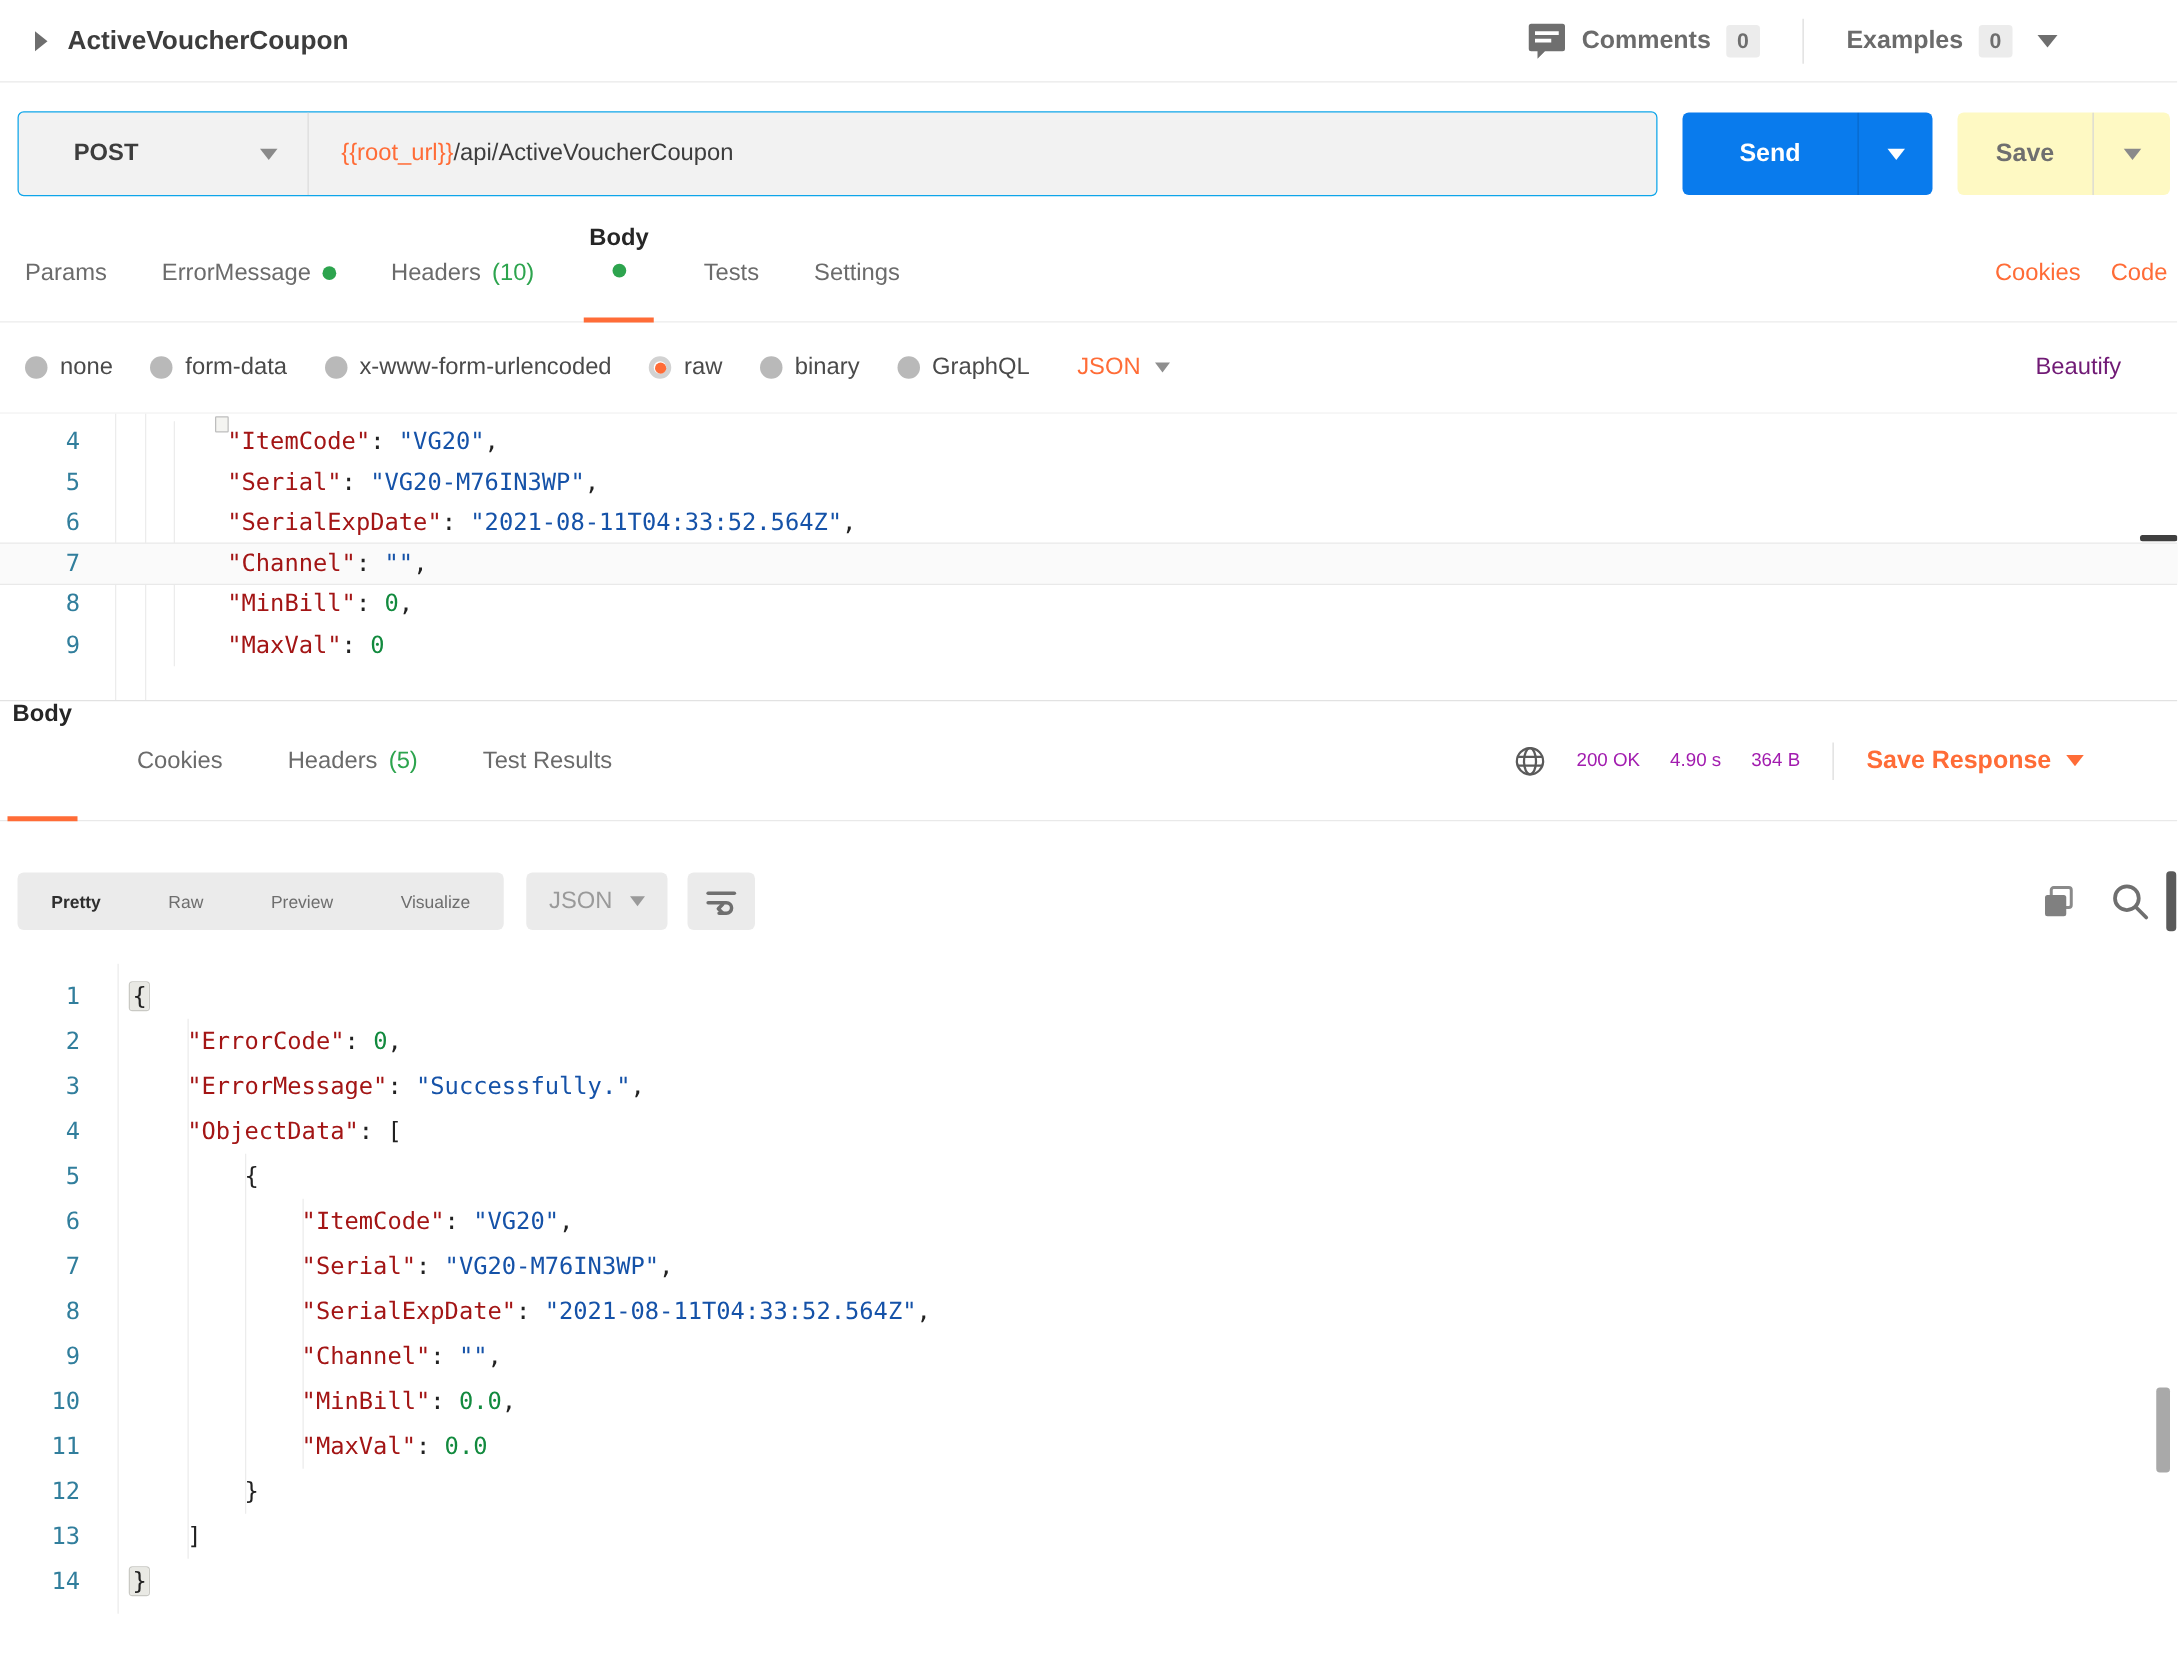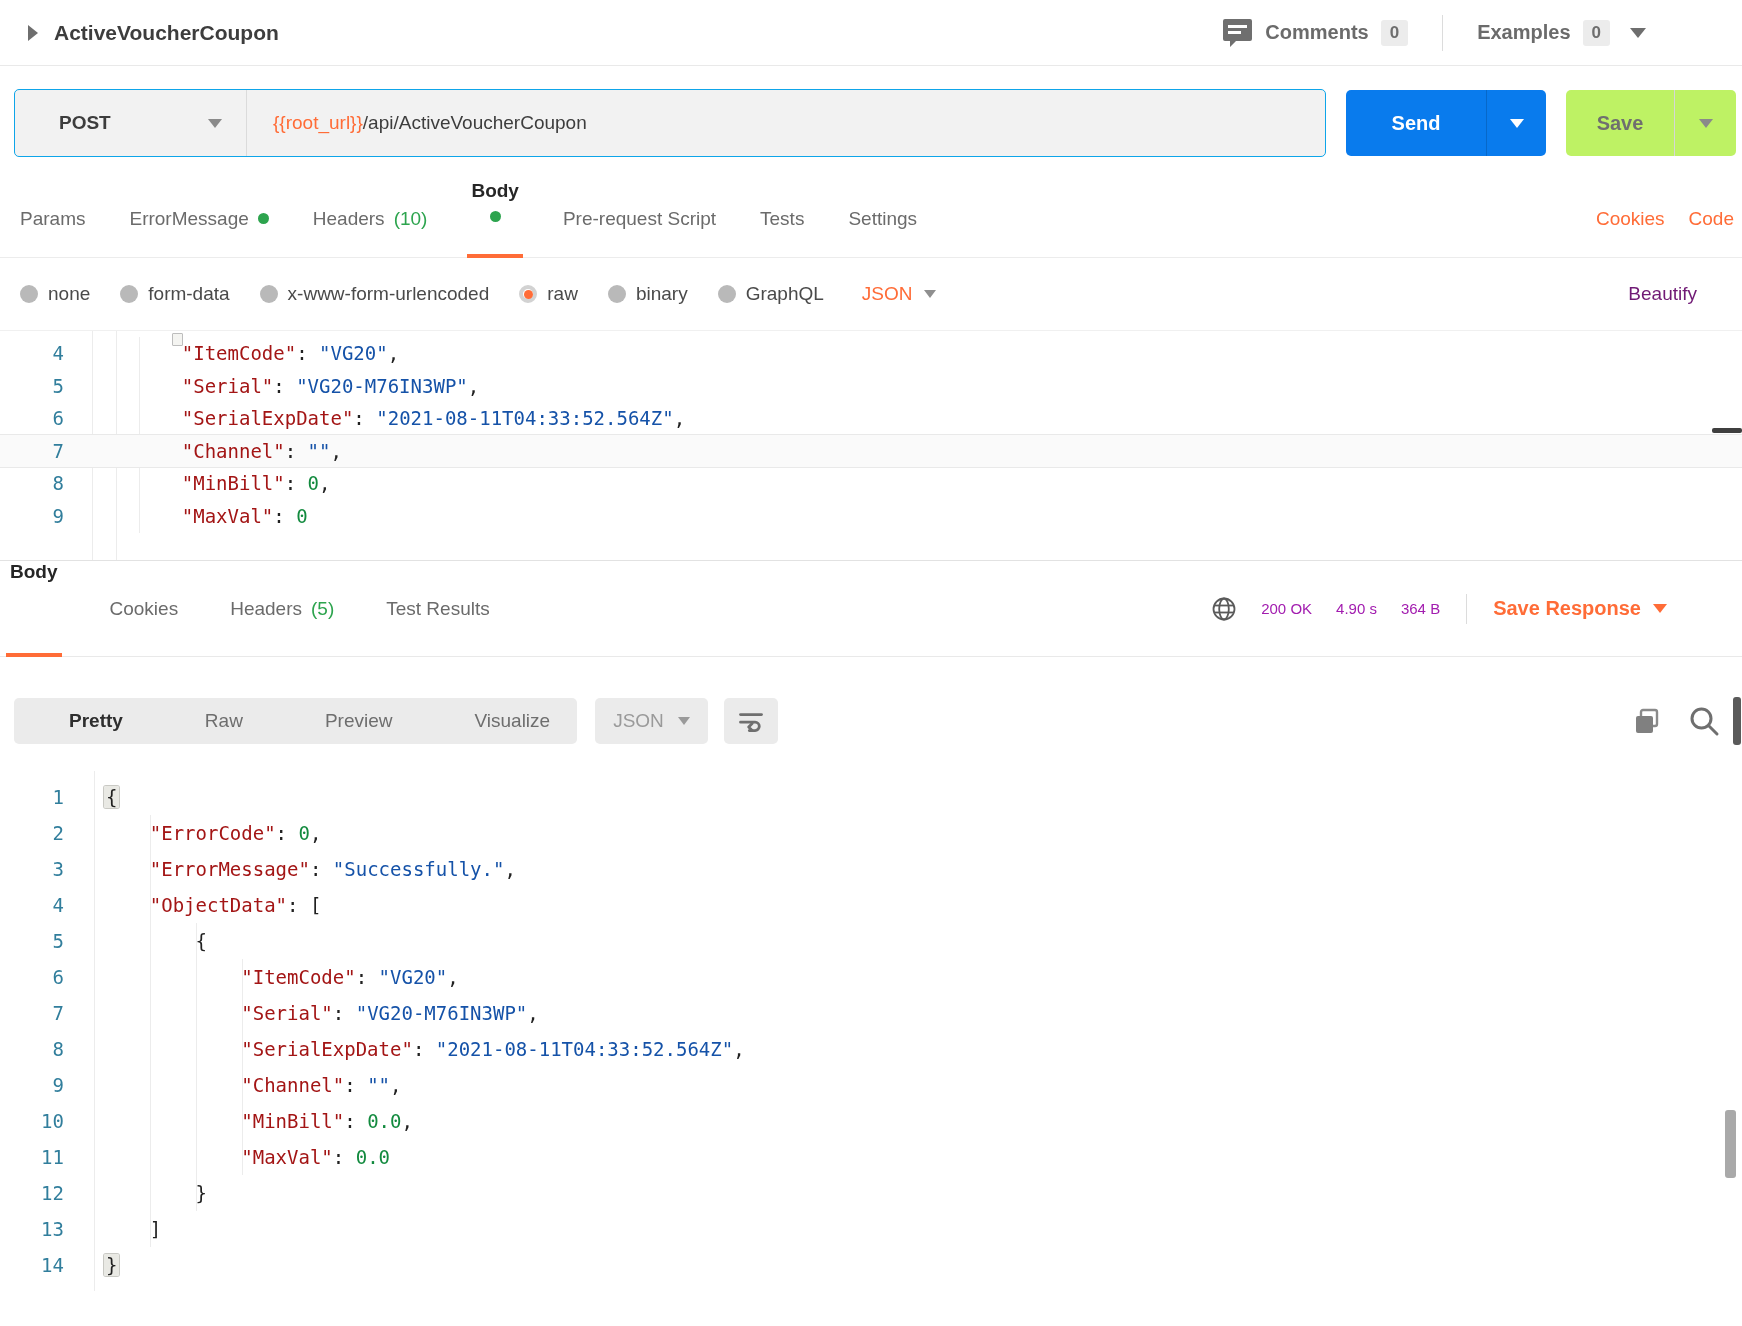--- a/index.html
+++ b/index.html
@@ -24,21 +24,21 @@
   .method-label { font-size:19px; font-weight:600; color:#3d3d3d; }
   .method .caret-sm { margin-left:auto; }
   .caret-sm { width:0; height:0; border-left:7px solid transparent; border-right:7px solid transparent; border-top:9px solid #8a8a8a; }
   .url { flex:1; display:flex; align-items:center; padding:0 20px 0 26px; font-size:19px; }
   .url-var { color:#ff6c37; }
   .url-path { color:#3d3d3d; }
   .send { margin-left:20px; width:200px; height:66px; background:#097bed; border-radius:5px; display:flex; overflow:hidden; cursor:pointer; }
   .send-main { flex:1; display:flex; align-items:center; justify-content:center; color:#fff; font-size:20px; font-weight:600; }
   .send-caret { width:60px; display:flex; align-items:center; justify-content:center; border-left:1px solid rgba(0,0,0,0.15); }
   .send-caret .c { width:0;height:0;border-left:7px solid transparent;border-right:7px solid transparent;border-top:9px solid #fff; }
-  .save { margin-left:20px; width:170px; height:66px; background:#bef264; border-radius:5px; display:flex; overflow:hidden; cursor:pointer; }
+  .save { margin-left:20px; width:170px; height:66px; background:#fef9c3; border-radius:5px; display:flex; overflow:hidden; cursor:pointer; }
   .save-main { flex:1; display:flex; align-items:center; justify-content:center; color:#6f6f6f; font-size:20px; font-weight:600; }
   .save-caret { width:62px; display:flex; align-items:center; justify-content:center; border-left:1px solid #d6d6d6; }
   .save-caret .c { width:0;height:0;border-left:7px solid transparent;border-right:7px solid transparent;border-top:9px solid #8a8a8a; }
   
   .reqtabs { height:78px; display:flex; align-items:center; gap:44px; padding:0 8px 0 20px; border-bottom:1px solid #ececec; font-size:19px; color:#6b6b6b; }
   .tab { position:relative; height:78px; display:flex; align-items:center; gap:9px; cursor:pointer; white-space:nowrap; }
   .tab.active { color:#262626; font-weight:600;flex-direction:column; }
   .tab.active::after { content:""; position:absolute; left:-4px; right:-4px; bottom:0; height:4px; background:#ff6c37; }
   .dot { width:11px; height:11px; border-radius:50%; background:#2da44e; }
   .grn { color:#2da44e; }
@@ -73,21 +73,21 @@
   .restabs { height:96px; display:flex; align-items:center; gap:52px; padding:0 75px 0 10px; border-bottom:1px solid #e9e9e9; font-size:19px; color:#6b6b6b; }
   .restabs .tab { height:96px; }
   .res-meta { margin-left:auto; display:flex; align-items:center; gap:24px; }
   .meta-grn { color:#a21caf; font-size:15px; }
   .meta-div { width:1px; height:30px; background:#dcdcdc; margin:0 2px; }
   .saveresp { display:flex; align-items:center; gap:12px; color:#ff6c37; font-size:20px; font-weight:600; cursor:pointer; }
   .saveresp .c { width:0;height:0;border-left:7px solid transparent;border-right:7px solid transparent;border-top:9px solid #ff6c37; }
   
   .restool { height:114px; display:flex; align-items:center; padding:40px 22px 27px 14px; }
   .seg { display:flex; background:#ebebeb; border-radius:5px; height:46px; align-items:center; }
-  .seg-item { padding:0 27px; font-size:19px; color:#6e6e6e; line-height:46px; cursor:pointer;margin-left:28px; }
+  .seg-item { padding:0 27px; font-size:14px; color:#6e6e6e; line-height:46px; cursor:pointer; }
   .seg-item.active { color:#2e2e2e; font-weight:600; }
   .tool-json { margin-left:18px; height:46px; background:#ebebeb; border-radius:5px; display:flex; align-items:center; gap:14px; padding:0 18px; color:#9a9a9a; font-size:19px; cursor:pointer; }
   .tool-json .c { width:0;height:0;border-left:6px solid transparent;border-right:6px solid transparent;border-top:8px solid #9a9a9a; }
   .tool-wrap { margin-left:16px; width:54px; height:46px; background:#ebebeb; border-radius:5px; display:flex; align-items:center; justify-content:center; cursor:pointer; }
   .tool-right { margin-left:auto; display:flex; align-items:center; gap:26px; }
   .icon-btn { cursor:pointer; display:flex; align-items:center; }
   
   .req-scroll { position:absolute; left:1712px; top:428px; width:30px; height:5px; background:#3f3f3f; border-radius:2px; }
   .res-scroll-top { position:absolute; left:1733px; top:697px; width:8px; height:48px; background:#5a5a5a; border-radius:3px; }
   .res-scroll-bot { position:absolute; left:1725px; top:1110px; width:11px; height:68px; background:#a9a9a9; border-radius:3px; }
@@ -161,23 +161,20 @@
       </div>
     <div class="tab">
         <span>Headers</span>
         <span class="grn">(10)</span>
       </div>
     <div class="tab active">
         <span>Body</span>
         <span class="dot"></span>
       </div>
     <div class="tab">
-        <span>Pre-request Script</span>
-      </div>
-    <div class="tab">
         <span>Tests</span>
       </div>
     <div class="tab">
         <span>Settings</span>
       </div>
     <div class="reqtabs-right">
       <span class="lnk">Cookies</span>
       <span class="lnk">Code</span>
     </div>
   </div>

